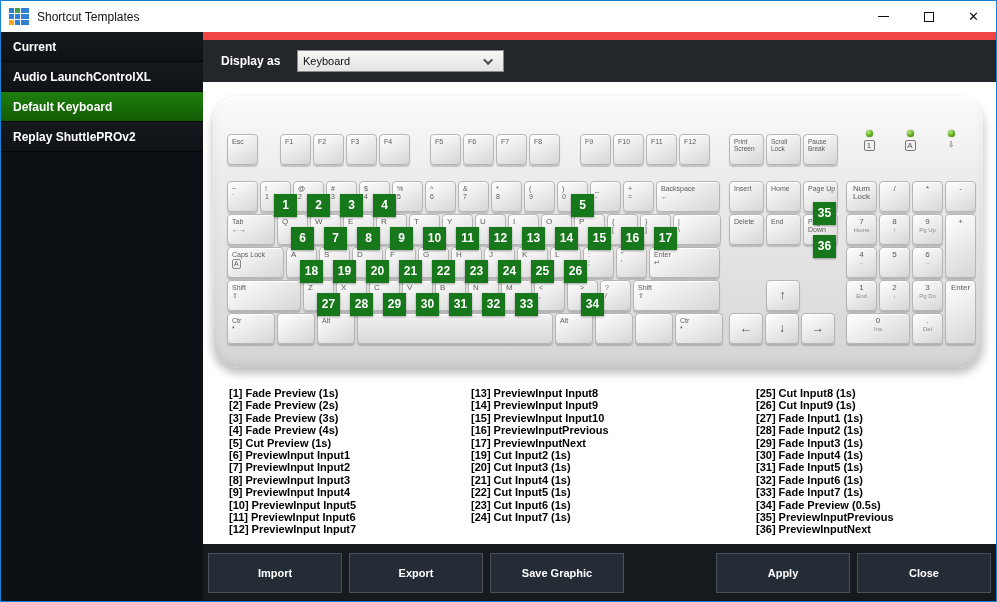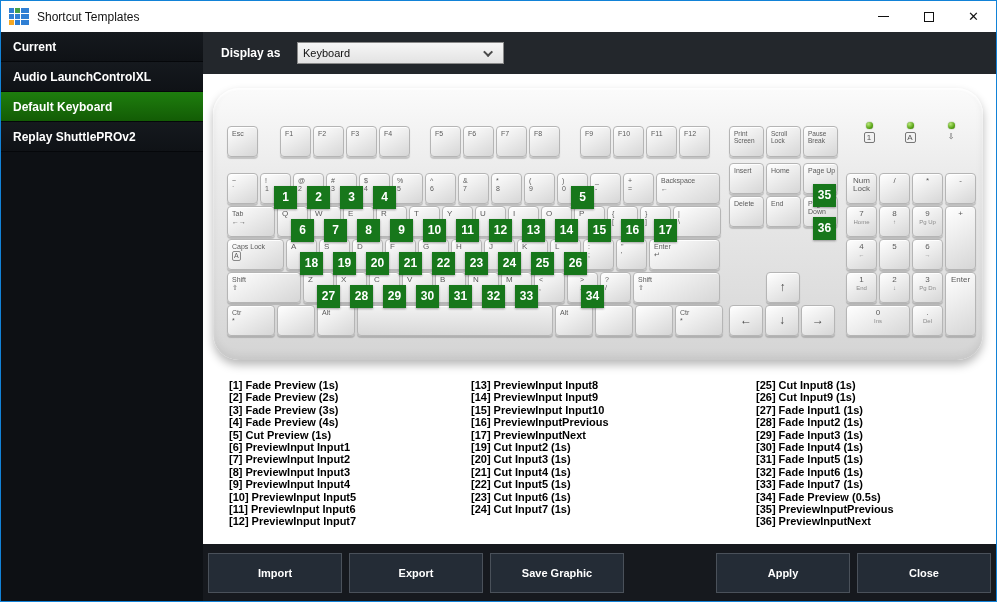--- a/index.html
+++ b/index.html
@@ -17,39 +17,39 @@
   .glyph-close{font-size:13px;color:#111;line-height:1;}
 
   .body-row{flex:1;display:flex;min-height:0;}
 
   
   .sidebar{width:202px;background:#0d1014;flex:0 0 auto;display:flex;flex-direction:column;}
   .side-item{height:30px;line-height:30px;padding-left:12px;color:#fff;font-size:12px;font-weight:bold;background:linear-gradient(180deg,#15191e,#0f1216);border-bottom:1px solid #05070a;cursor:pointer;white-space:nowrap;overflow:hidden;}
   .side-item.selected{background:linear-gradient(180deg,#1e7e0e,#135c05);}
 
   
-  .right-col{flex:1;display:flex;flex-direction:column;min-width:0;}
+  .right-col{flex:1;display:flex;flex-direction:column;min-width:0;margin-top:8px;}
   .topbar{height:42px;background:#23272c;display:flex;align-items:center;flex:0 0 auto;}
   .display-as-label{color:#fff;font-size:12px;font-weight:bold;margin-left:18px;width:76px;}
   .dropdown{width:207px;height:22px;background:linear-gradient(180deg,#f6f6f6,#e3e3e3);border:1px solid #8a8a8a;display:flex;align-items:center;position:relative;cursor:default;gap:48px;}
   .dropdown .dd-text{font-size:11px;color:#111;padding-left:5px;flex:1;}
   .dd-chevron{width:7px;height:7px;border-left:2px solid #4a4a4a;border-bottom:2px solid #4a4a4a;transform:rotate(-45deg) translateY(-2px);margin-right:10px;flex:0 0 auto;}
 
   .content{flex:1;background:#fff;position:relative;overflow:hidden;}
 
   
   .kb-body{position:absolute;left:10px;top:14px;width:770px;height:272px;border-radius:26px;
     background:linear-gradient(180deg,#fbfbfb 0%,#ececec 30%,#dedede 75%,#d4d4d4 100%);
     box-shadow:0 5px 10px rgba(0,0,0,.28), inset 0 2px 2px rgba(255,255,255,.9), inset 0 -4px 8px rgba(0,0,0,.07);}
   .kb-frow,.kb-main,.kb-sys,.kb-nav,.kb-arrows,.kb-leds,.kb-numpad{position:absolute;}
   .kb-frow{left:14px;top:38px;display:flex;}
   .kb-main{left:14px;top:85px;}
   .kb-row{display:flex;margin-bottom:2px;}
   .kb-sys{left:516px;top:38px;display:flex;}
-  .kb-nav{left:516px;top:75px;}
+  .kb-nav{left:516px;top:85px;}
   .kb-nav .kb-row{margin-bottom:2px;}
   .kb-arrows{left:516px;top:184px;width:109px;}
   .kb-arrows .arrow-up-row{display:flex;justify-content:center;margin-bottom:2px;}
   .kb-arrows .arrow-lrd-row{display:flex;}
   .kb-leds{left:648px;top:34px;width:98px;display:flex;justify-content:space-between;}
   .led{display:flex;flex-direction:column;align-items:center;width:16px;}
   .led-dot{width:7px;height:7px;border-radius:50%;background:radial-gradient(circle at 35% 30%,#b9e87a,#53a010 65%,#336a08);margin-bottom:3px;box-shadow:0 0 1px #2f5e06;}
   .led-glyph{font-size:8px;color:#555;line-height:10px;}
   .led-glyph.boxed{border:1px solid #777;border-radius:2px;width:11px;height:11px;text-align:center;line-height:10px;}
   .kb-numpad{left:633px;top:85px;display:grid;grid-template-columns:repeat(4,31px);grid-auto-rows:31px;gap:2px;}

